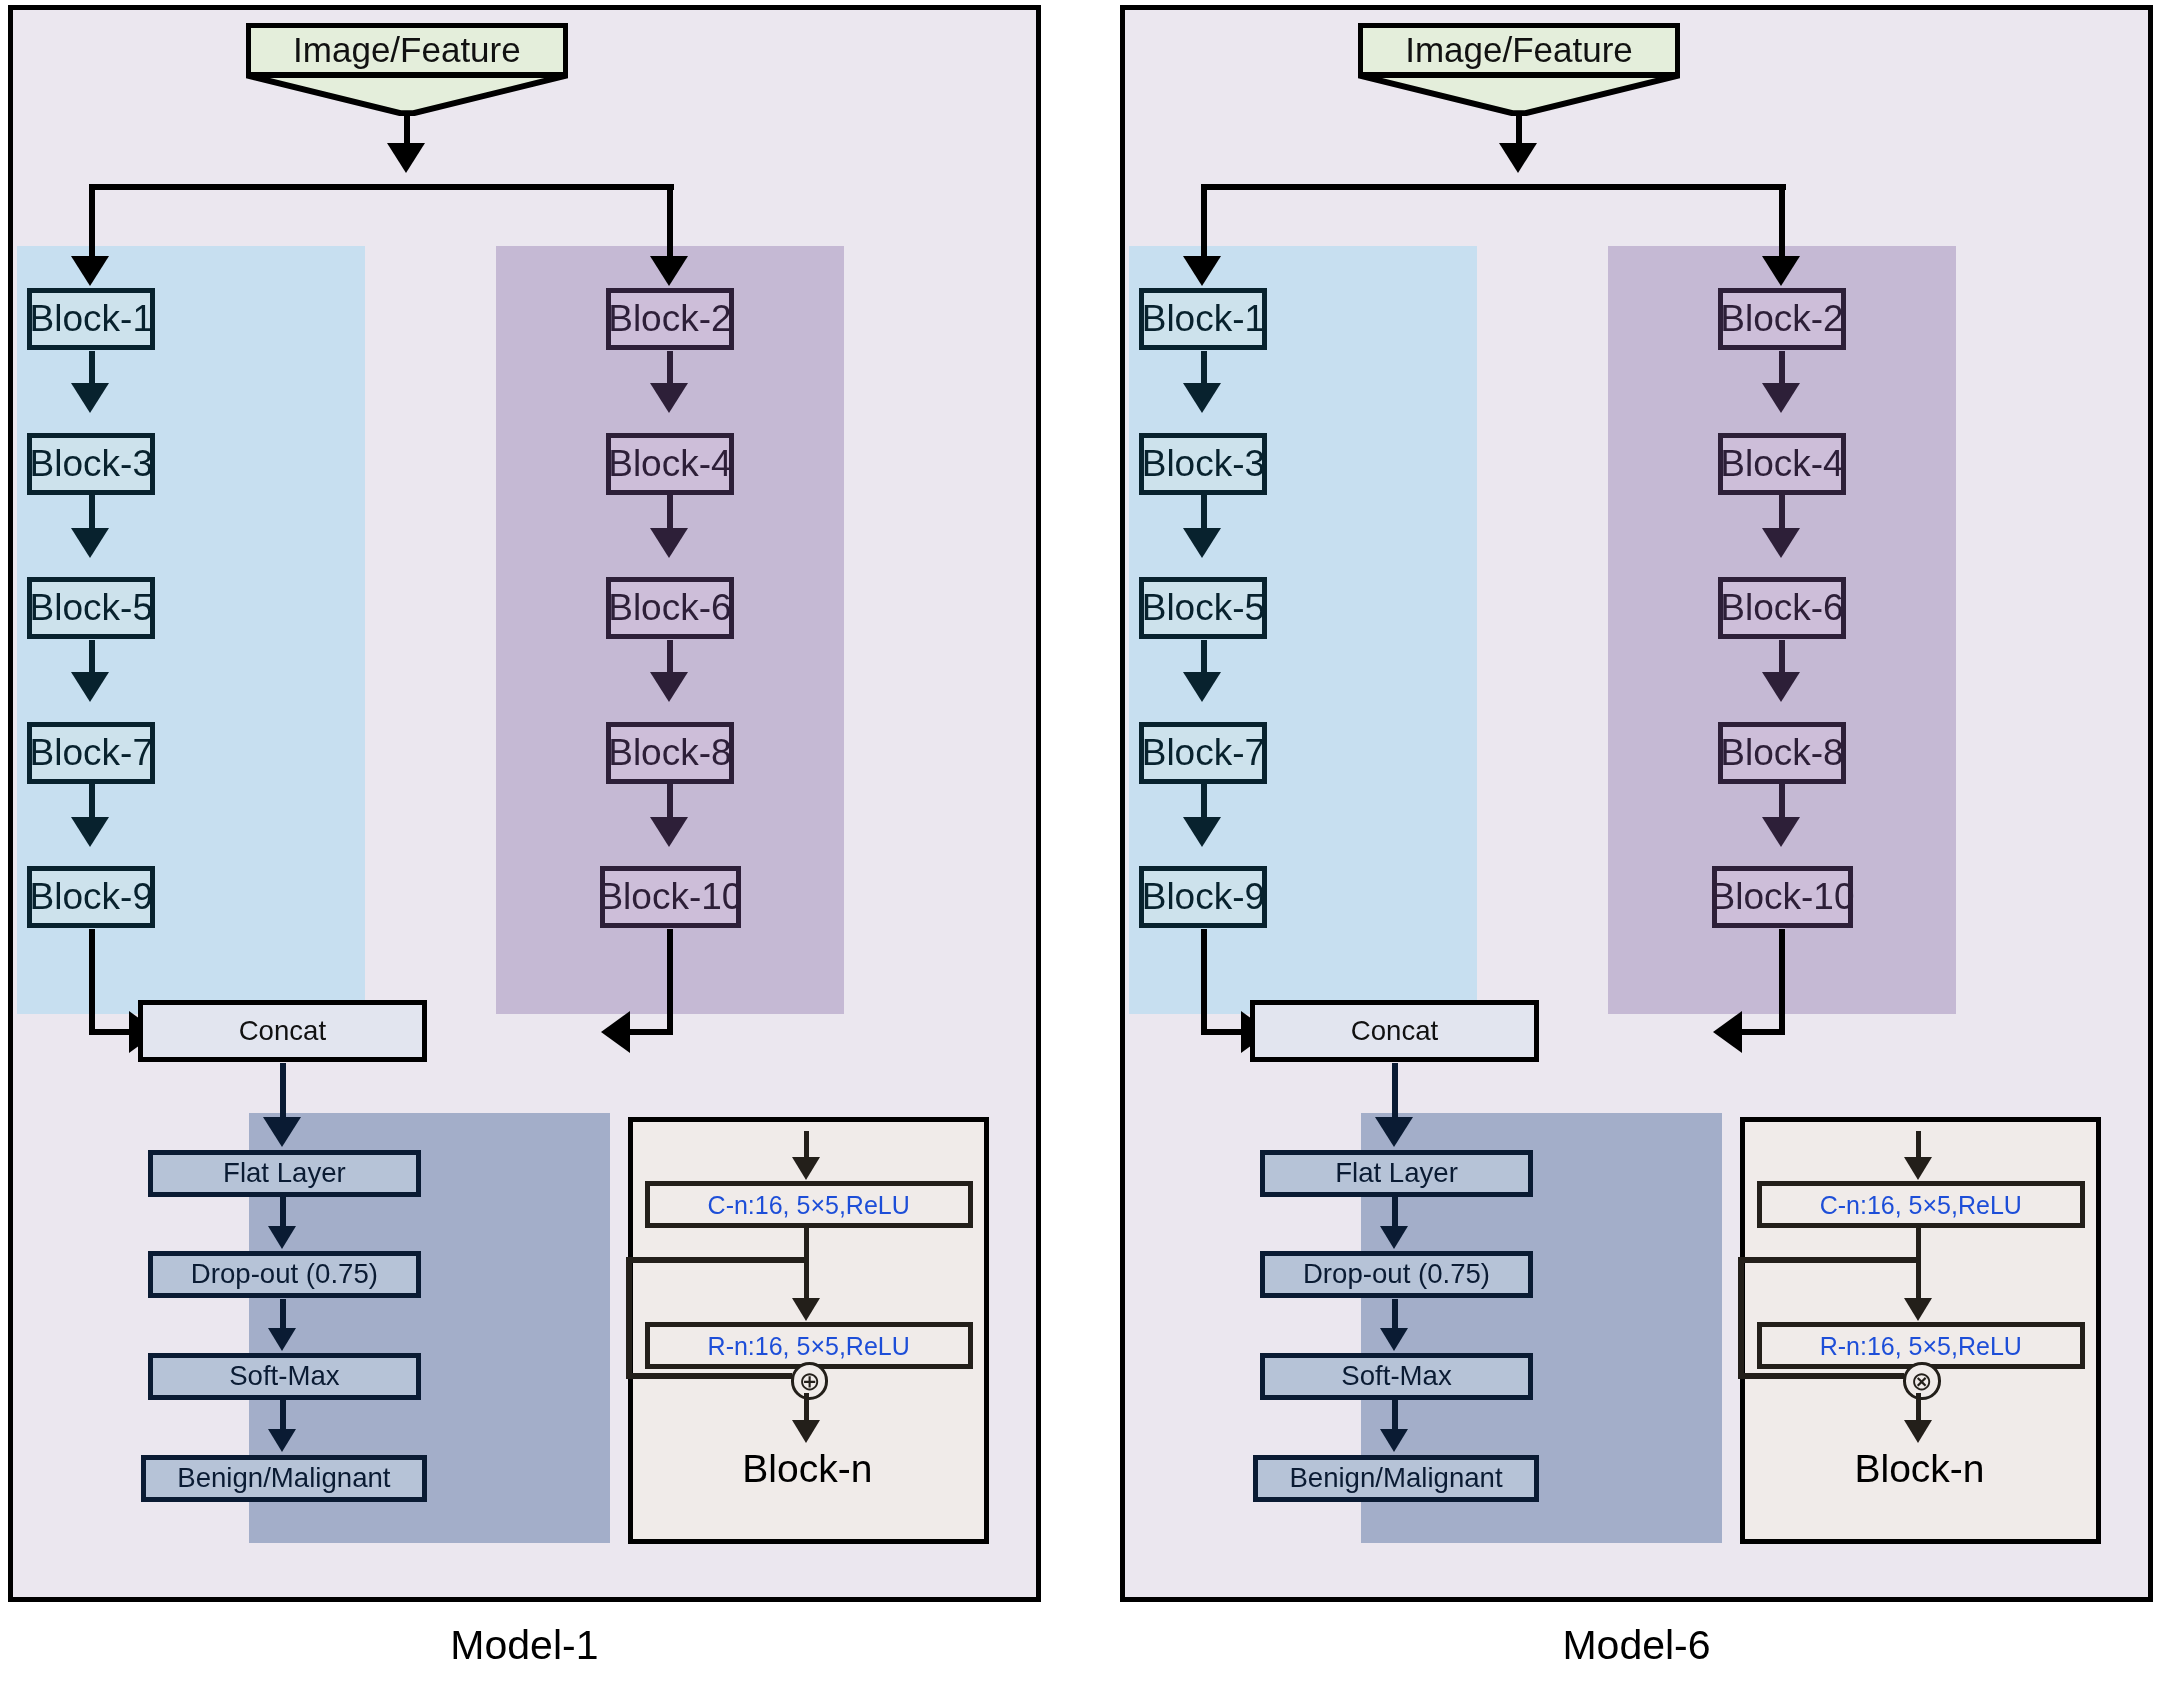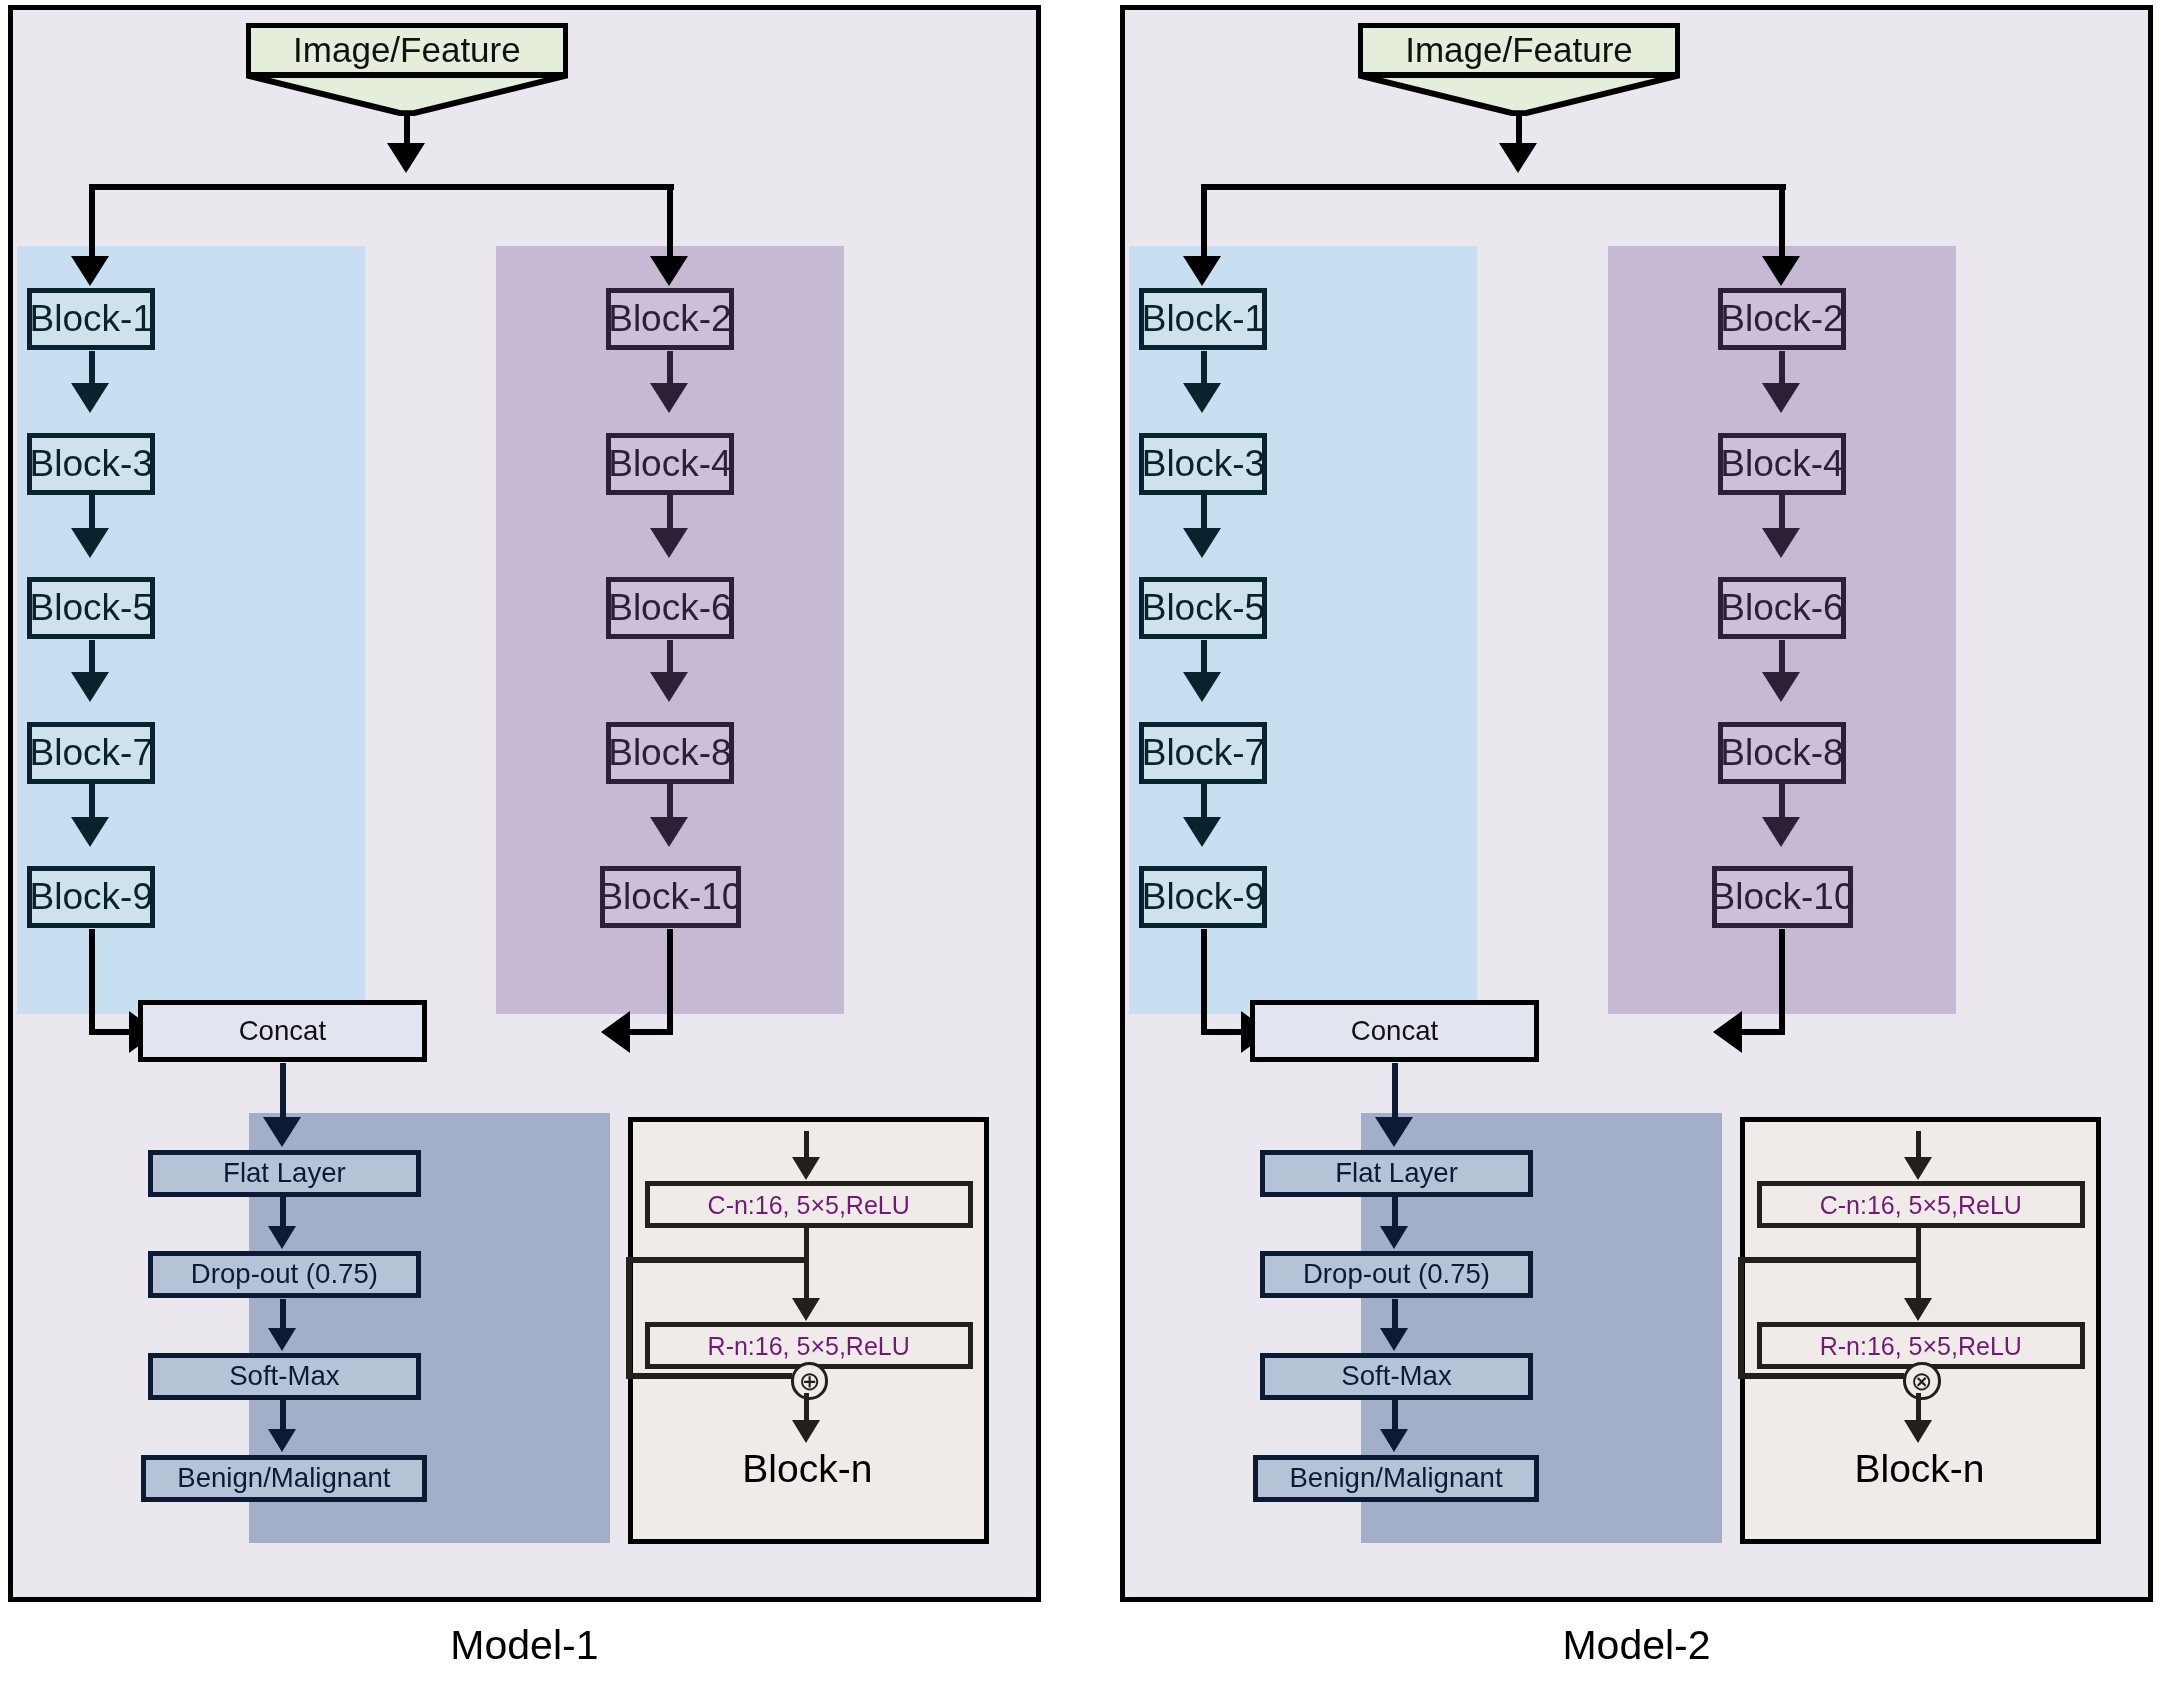--- a/index.html
+++ b/index.html
@@ -66,21 +66,21 @@
   }
   .node-dense{
     background:#b6c3d7;
     border:5.9px solid #0a1b33;
     color:#0a1b33;
     font-size:27.6px;
   }
   .node-sub{
     background:#f0ebe9;
     border:5.3px solid #231f1a;
-    color:#701a75;
+    color:#1d4ed8;
     font-size:25px;
   }
   .blockn-panel{
     position:absolute;
     background:#f0ebe9;
     border:5.9px solid #000;
     box-sizing:border-box;
   }
   .blockn-caption{
     position:absolute;
@@ -418,16 +418,16 @@
         <span>⊗</span>
       </div>
 
       <div class="ln dark" style="left:171px;top:271px;width:5.3px;height:30px;"></div>
       <div class="arrow-d dark sm" style="left:159px;top:298px;"></div>
 
       <div class="blockn-caption" style="left:0;top:325px;width:349px;">Block-n</div>
     </div>
   </div>
 
-  <div class="model-caption" style="left:1120px;top:1622px;width:1033px;">Model-2</div>
+  <div class="model-caption" style="left:1120px;top:1622px;width:1033px;">Model-6</div>
 
 </div>
 
 
 </body></html>

